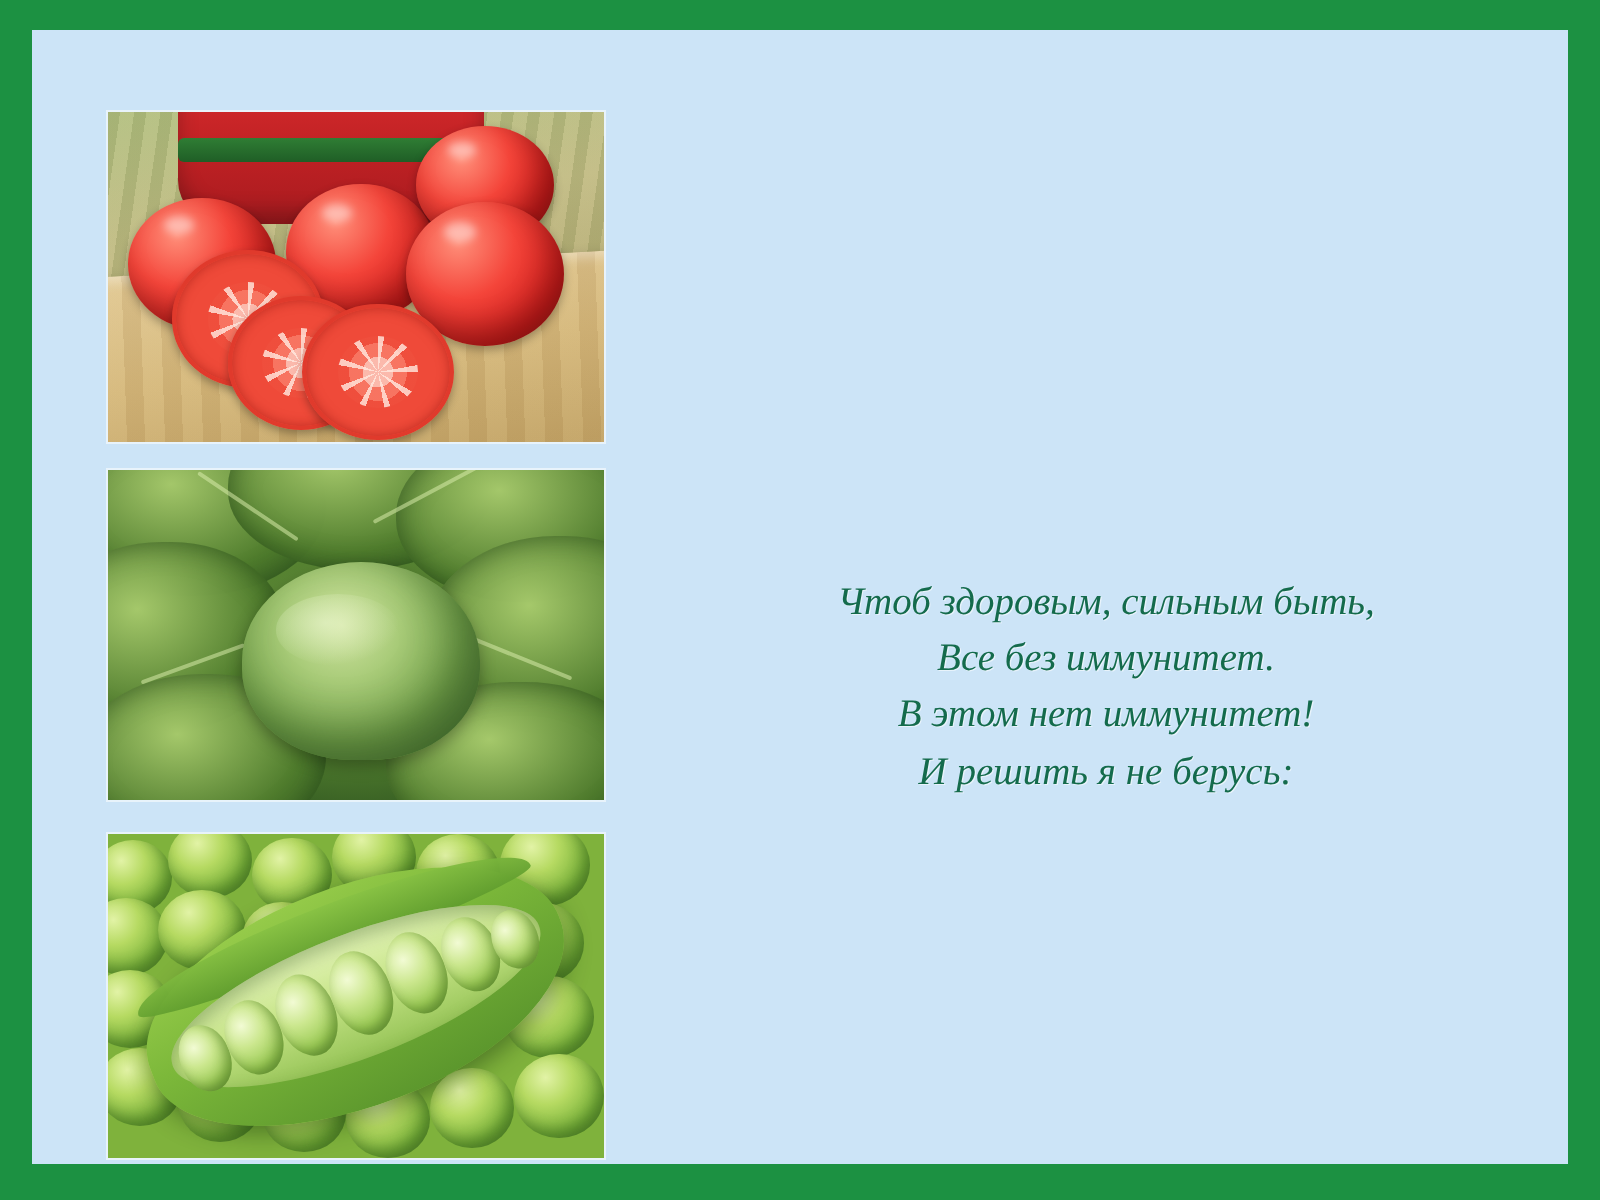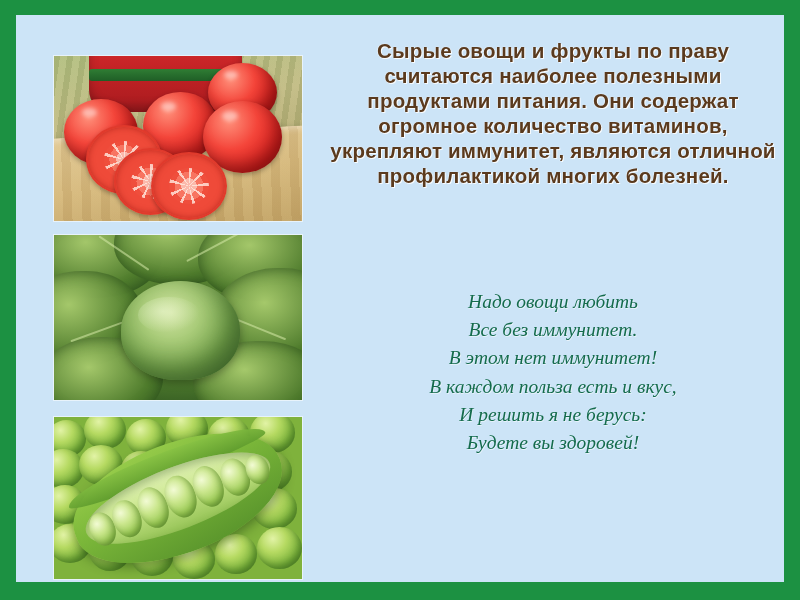--- a/index.html
+++ b/index.html
@@ -276,27 +276,24 @@
             <div class="pea-in-pod" style="left:59%; top:16%; width:15%; height:68%;"></div>
             <div class="pea-in-pod" style="left:74%; top:20%; width:14%; height:62%;"></div>
             <div class="pea-in-pod" style="left:87%; top:28%; width:12%; height:50%;"></div>
           </div>
         </div>
       </div>
     </div>
 
     <div id="text-column">
 
-      <div id="heading">Сырые овощи и фрукты по праву считаются наиболее полезными продуктами питания. Они содержат огромное количество витаминов, укрепляют иммунитет, являются отличной профилактикой многих болезней.</div>
 
       <div id="poem">
-        <span class="poem-line">Надо овощи любить</span>
+        <span class="poem-line">Чтоб здоровым, сильным быть,</span>
         <span class="poem-line">Все без иммунитет.</span>
         <span class="poem-line">В этом нет иммунитет!</span>
-        <span class="poem-line">В каждом польза есть и вкус,</span>
         <span class="poem-line">И решить я не берусь:</span>
-        <span class="poem-line">Будете вы здоровей!</span>
       </div>
 
     </div>
 
   </div>
 </div>
 
 </body></html>

